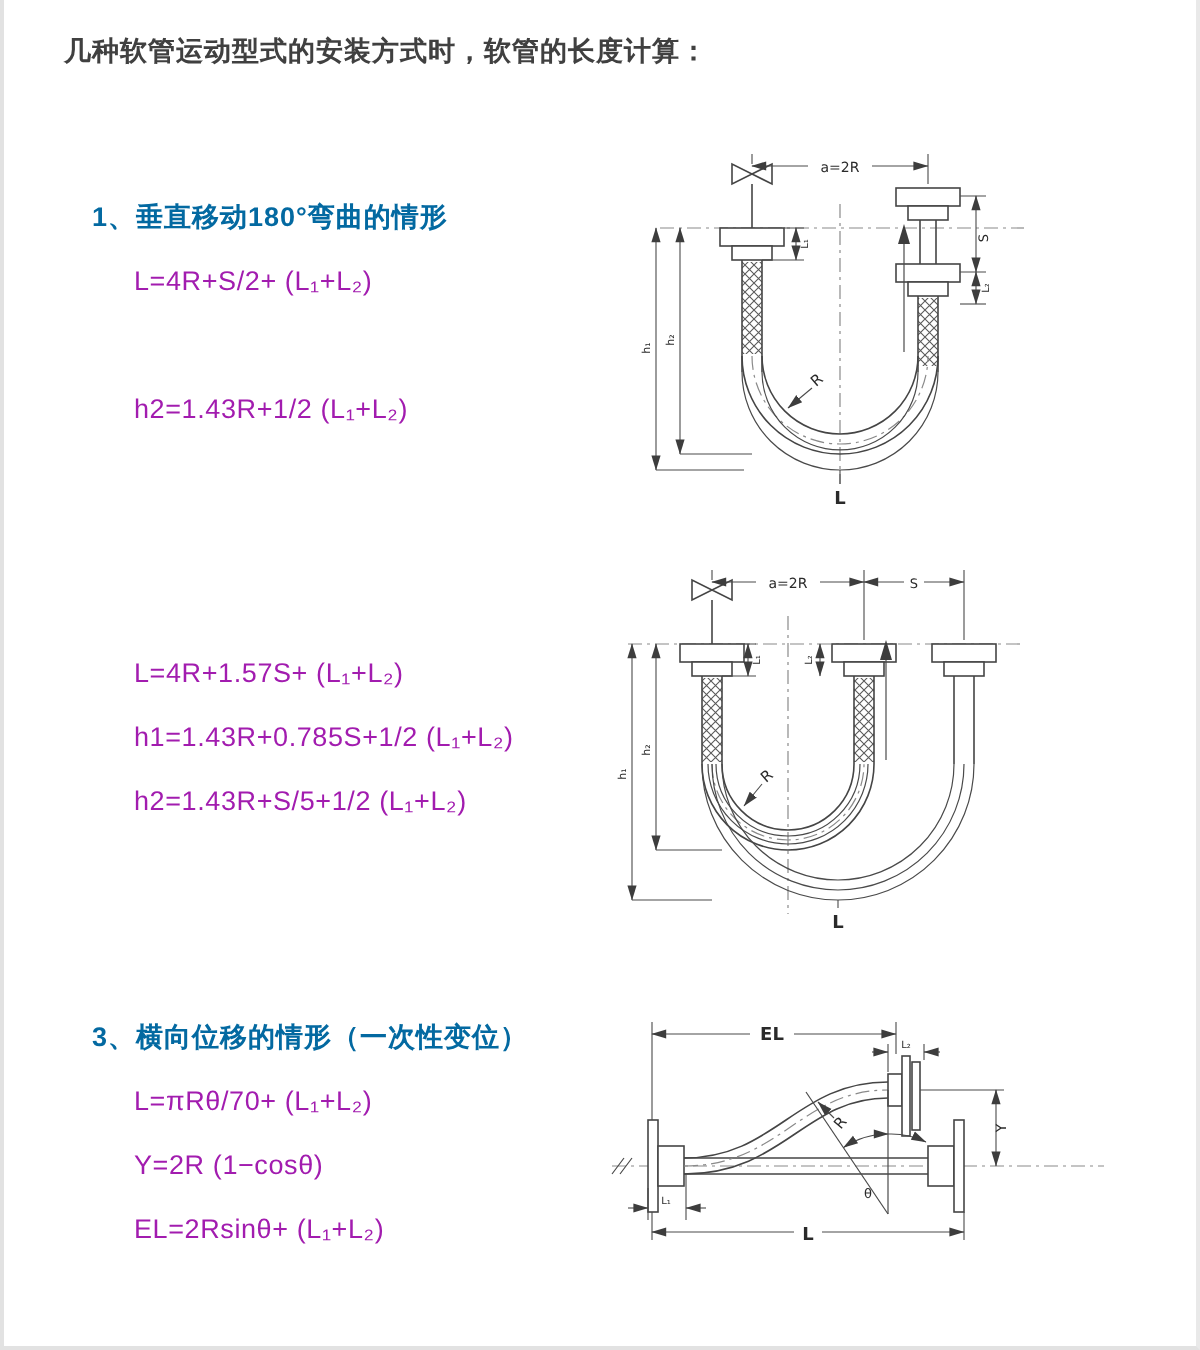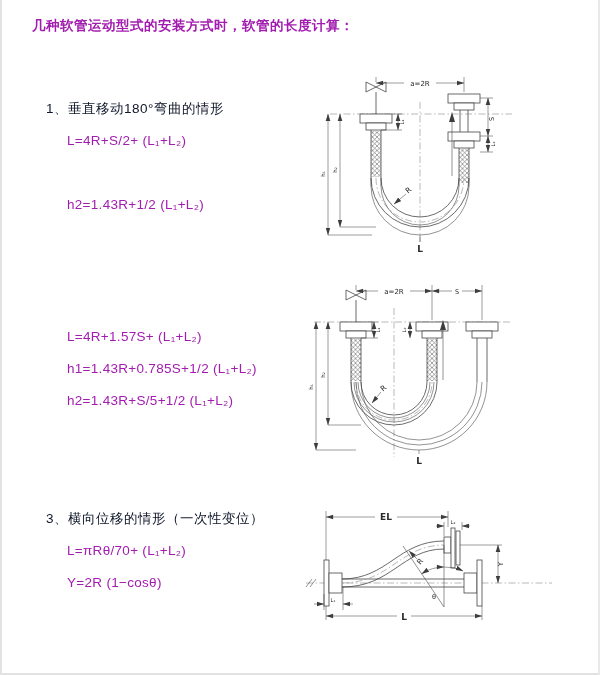--- a/index.html
+++ b/index.html
@@ -13,25 +13,25 @@
   }
   .page{
     position:absolute;inset:0;
     border-left:2px solid #e2e2e2;
     border-right:2px solid #e9e9e9;
     border-bottom:2px solid #e2e2e2;
     box-sizing:border-box;
   }
   .title{
     position:absolute;left:30px;top:17px;
-    font-size:13.5px;font-weight:bold;letter-spacing:.5px;color:#a21caf;
+    font-size:13.5px;font-weight:bold;letter-spacing:.5px;color:#404040;
   }
   .sec-heading{
     position:absolute;left:44px;
-    font-size:13.5px;font-weight:normal;letter-spacing:.5px;color:#0f172a;
+    font-size:13.5px;font-weight:bold;letter-spacing:.5px;color:#0369a1;
     white-space:nowrap;
   }
   .formula{
     position:absolute;left:65px;
     font-size:13.5px;font-weight:500;letter-spacing:.3px;color:#a21caf;
     white-space:nowrap;
   }
   .diagram{position:absolute;}
   svg{display:block;}
   .ln{stroke:#454545;stroke-width:0.8;fill:none;}
@@ -54,20 +54,21 @@
   <div class="formula" style="top:133px">L=4R+S/2+ (L₁+L₂)</div>
   <div class="formula" style="top:197px">h2=1.43R+1/2 (L₁+L₂)</div>
 
   <div class="formula" style="top:329px">L=4R+1.57S+ (L₁+L₂)</div>
   <div class="formula" style="top:361px">h1=1.43R+0.785S+1/2 (L₁+L₂)</div>
   <div class="formula" style="top:393px">h2=1.43R+S/5+1/2 (L₁+L₂)</div>
 
   <div class="sec-heading" style="top:510px">3、横向位移的情形（一次性变位）</div>
   <div class="formula" style="top:543px">L=πRθ/70+ (L₁+L₂)</div>
   <div class="formula" style="top:575px">Y=2R (1−cosθ)</div>
+  <div class="formula" style="top:607px">EL=2Rsinθ+ (L₁+L₂)</div>
 
   <div class="diagram" style="left:312px;top:74px">
     <svg width="220" height="185" viewBox="0 0 220 185">
       <defs>
         <marker id="ae1" markerUnits="userSpaceOnUse" markerWidth="8" markerHeight="6" refX="7.3" refY="3" orient="auto">
             <path d="M0 0.7 L7.5 3 L0 5.3 Z" fill="#3d3d3d"></path>
           </marker>
         <marker id="as1" markerUnits="userSpaceOnUse" markerWidth="8" markerHeight="6" refX="0.4" refY="3" orient="auto">
             <path d="M7.5 0.7 L0 3 L7.5 5.3 Z" fill="#3d3d3d"></path>
           </marker>

